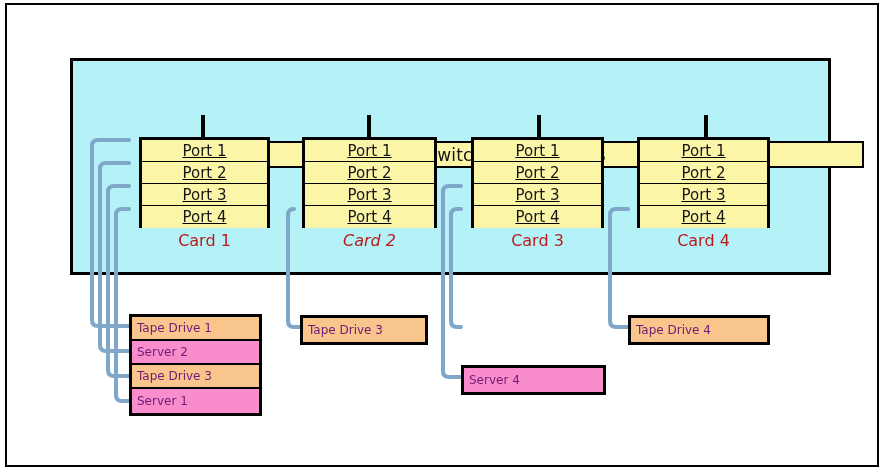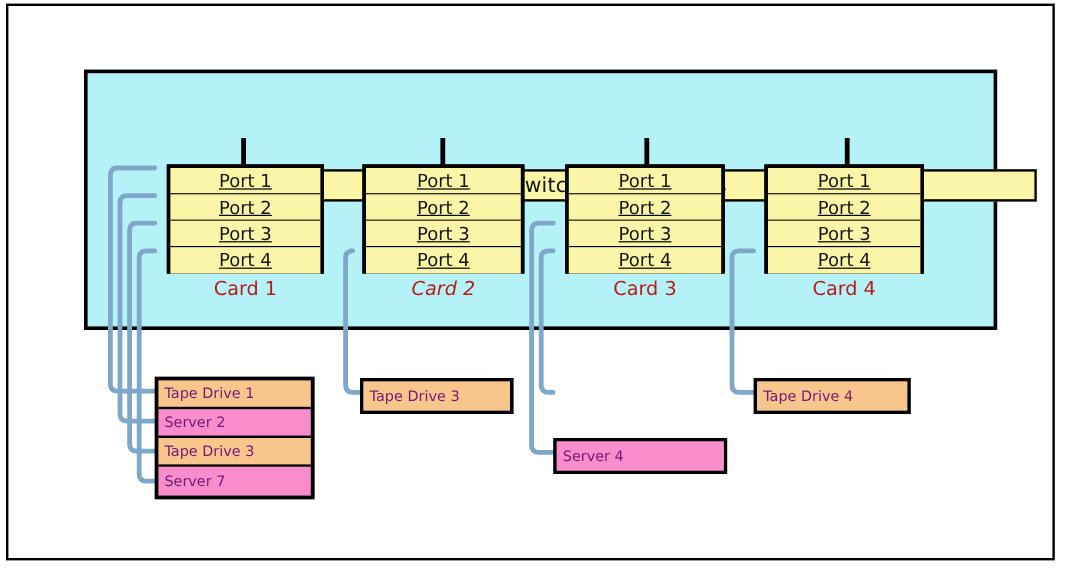--- a/index.html
+++ b/index.html
@@ -203,29 +203,29 @@
 
     <path class="cable" d="M 461 209 L 457 209 Q 451 209 451 215 L 451 321 Q 451 327 457 327 L 461 327"></path>
 
     <path class="cable" d="M 628 209 L 616 209 Q 610 209 610 215 L 610 321 Q 610 327 616 327 L 628 327"></path>
   </svg>
 
   <div class="device-stack" style="left:129px; top:314px; width:133px;">
     <div class="device-row device-tape">Tape Drive 1</div>
     <div class="device-row device-server">Server 2</div>
     <div class="device-row device-tape">Tape Drive 3</div>
-    <div class="device-row device-server">Server 7</div>
+    <div class="device-row device-server">Server 1</div>
   </div>
 
   <div class="device-stack" style="left:300px; top:315px; width:128px;">
     <div class="device-row device-tape">Tape Drive 3</div>
   </div>
 
 
   <div class="device-stack" style="left:461px; top:365px; width:145px;">
     <div class="device-row device-server">Server 4</div>
   </div>
 
-  <div class="device-stack" style="left:628px; top:315px; width:131px;">
+  <div class="device-stack" style="left:628px; top:315px; width:142px;">
     <div class="device-row device-tape">Tape Drive 4</div>
   </div>
 
 </div>
 
 </body></html>

